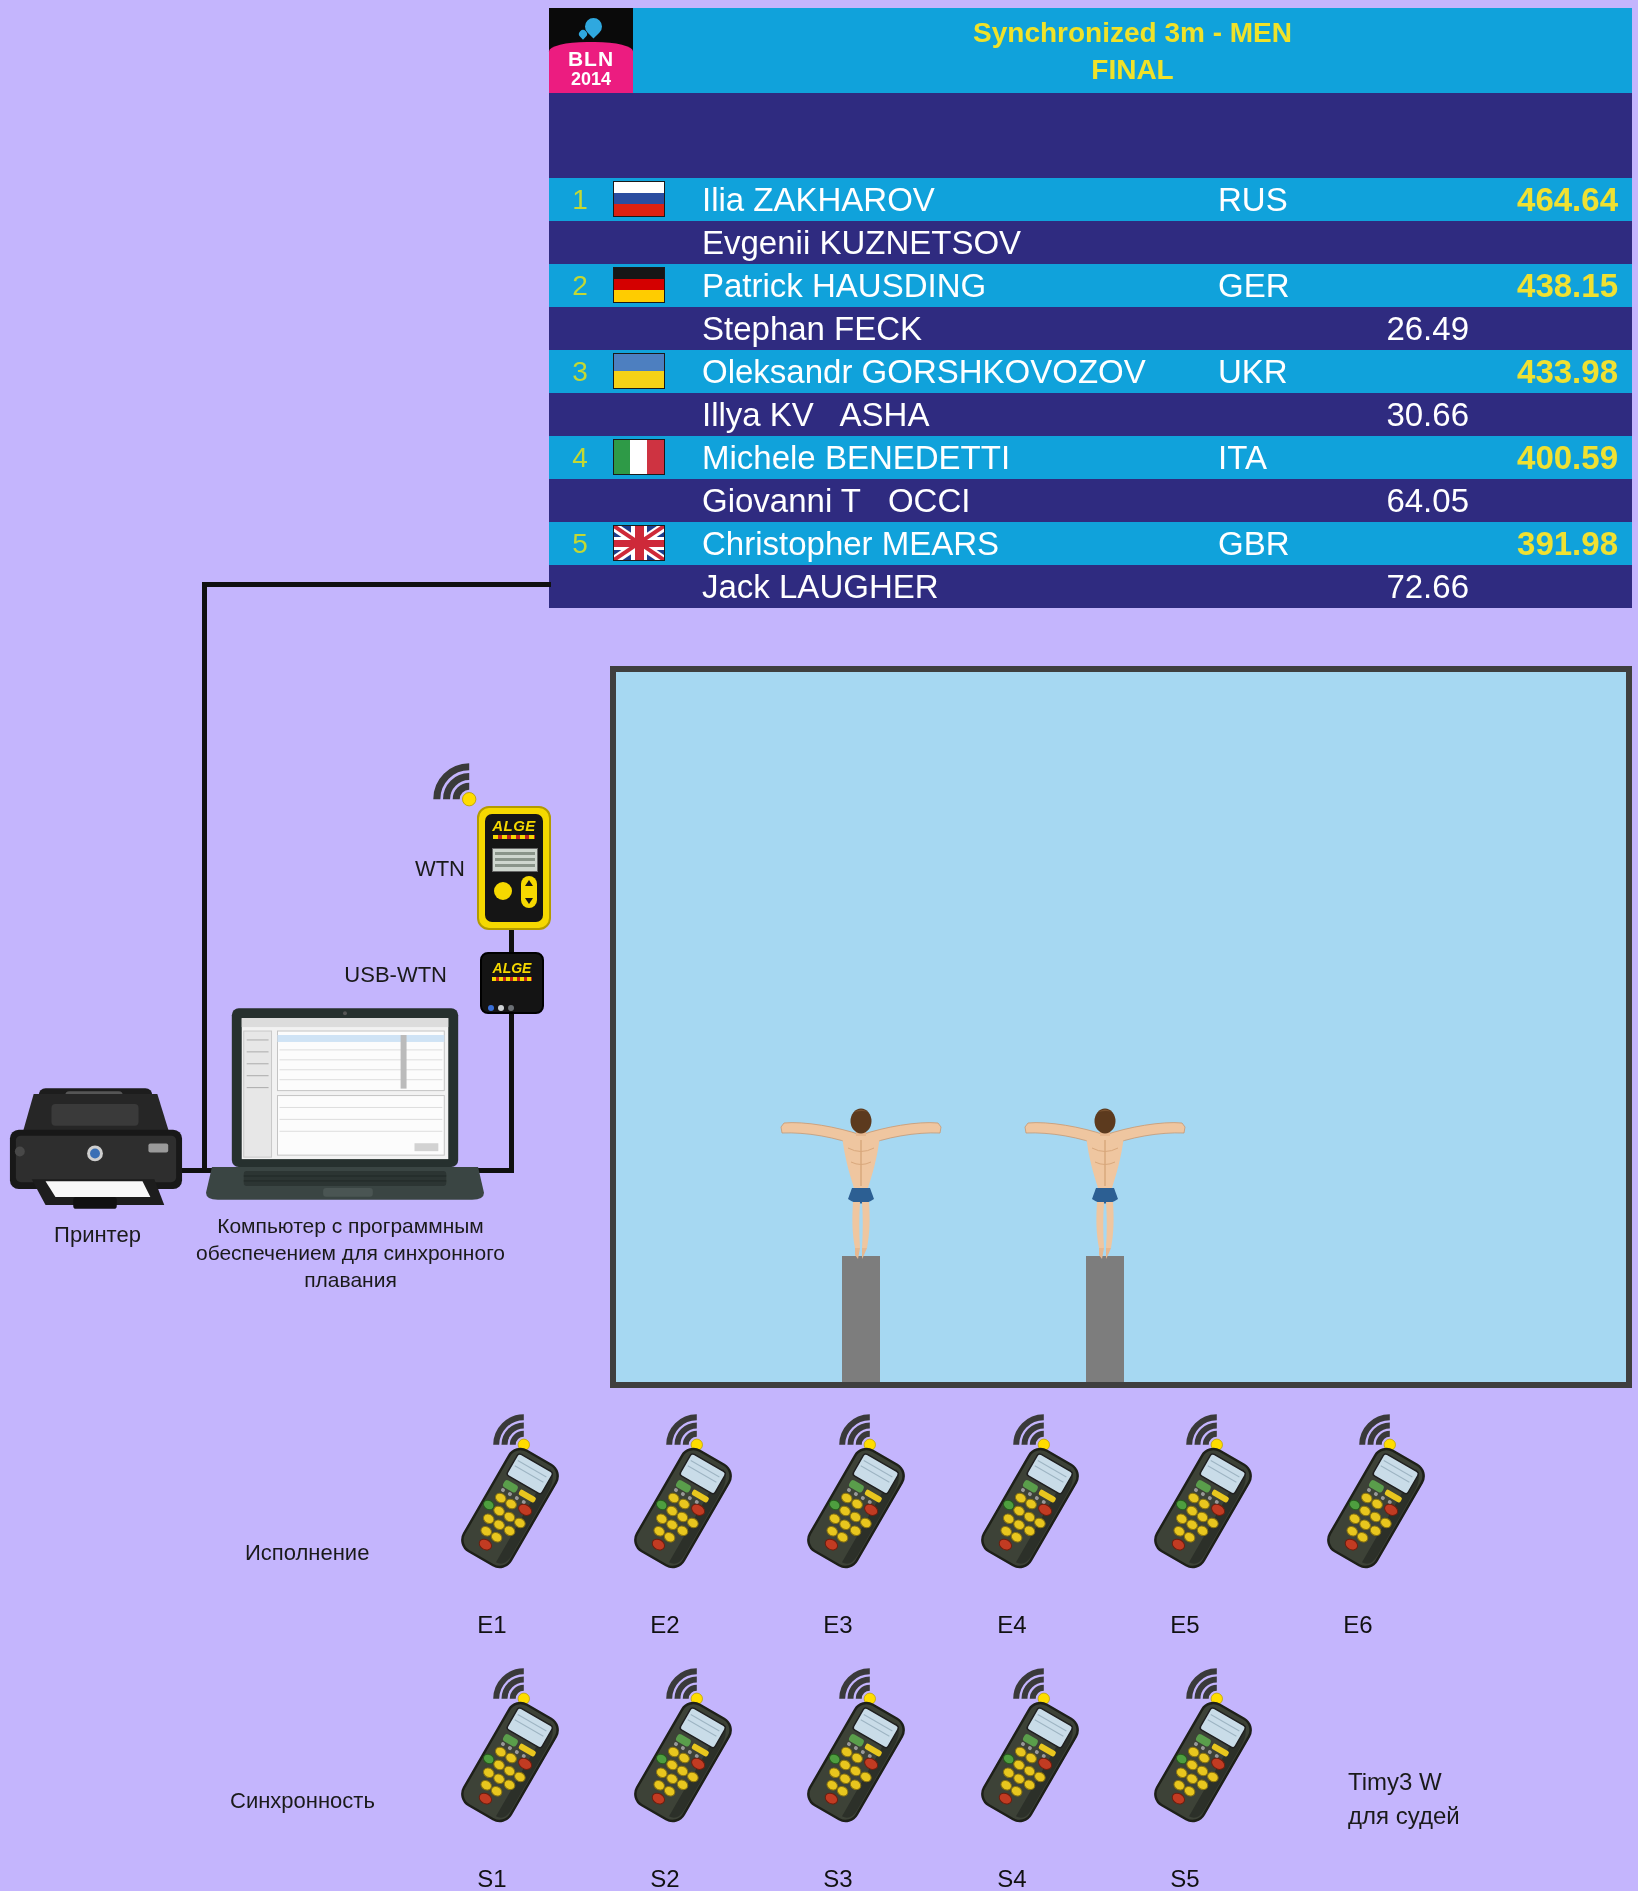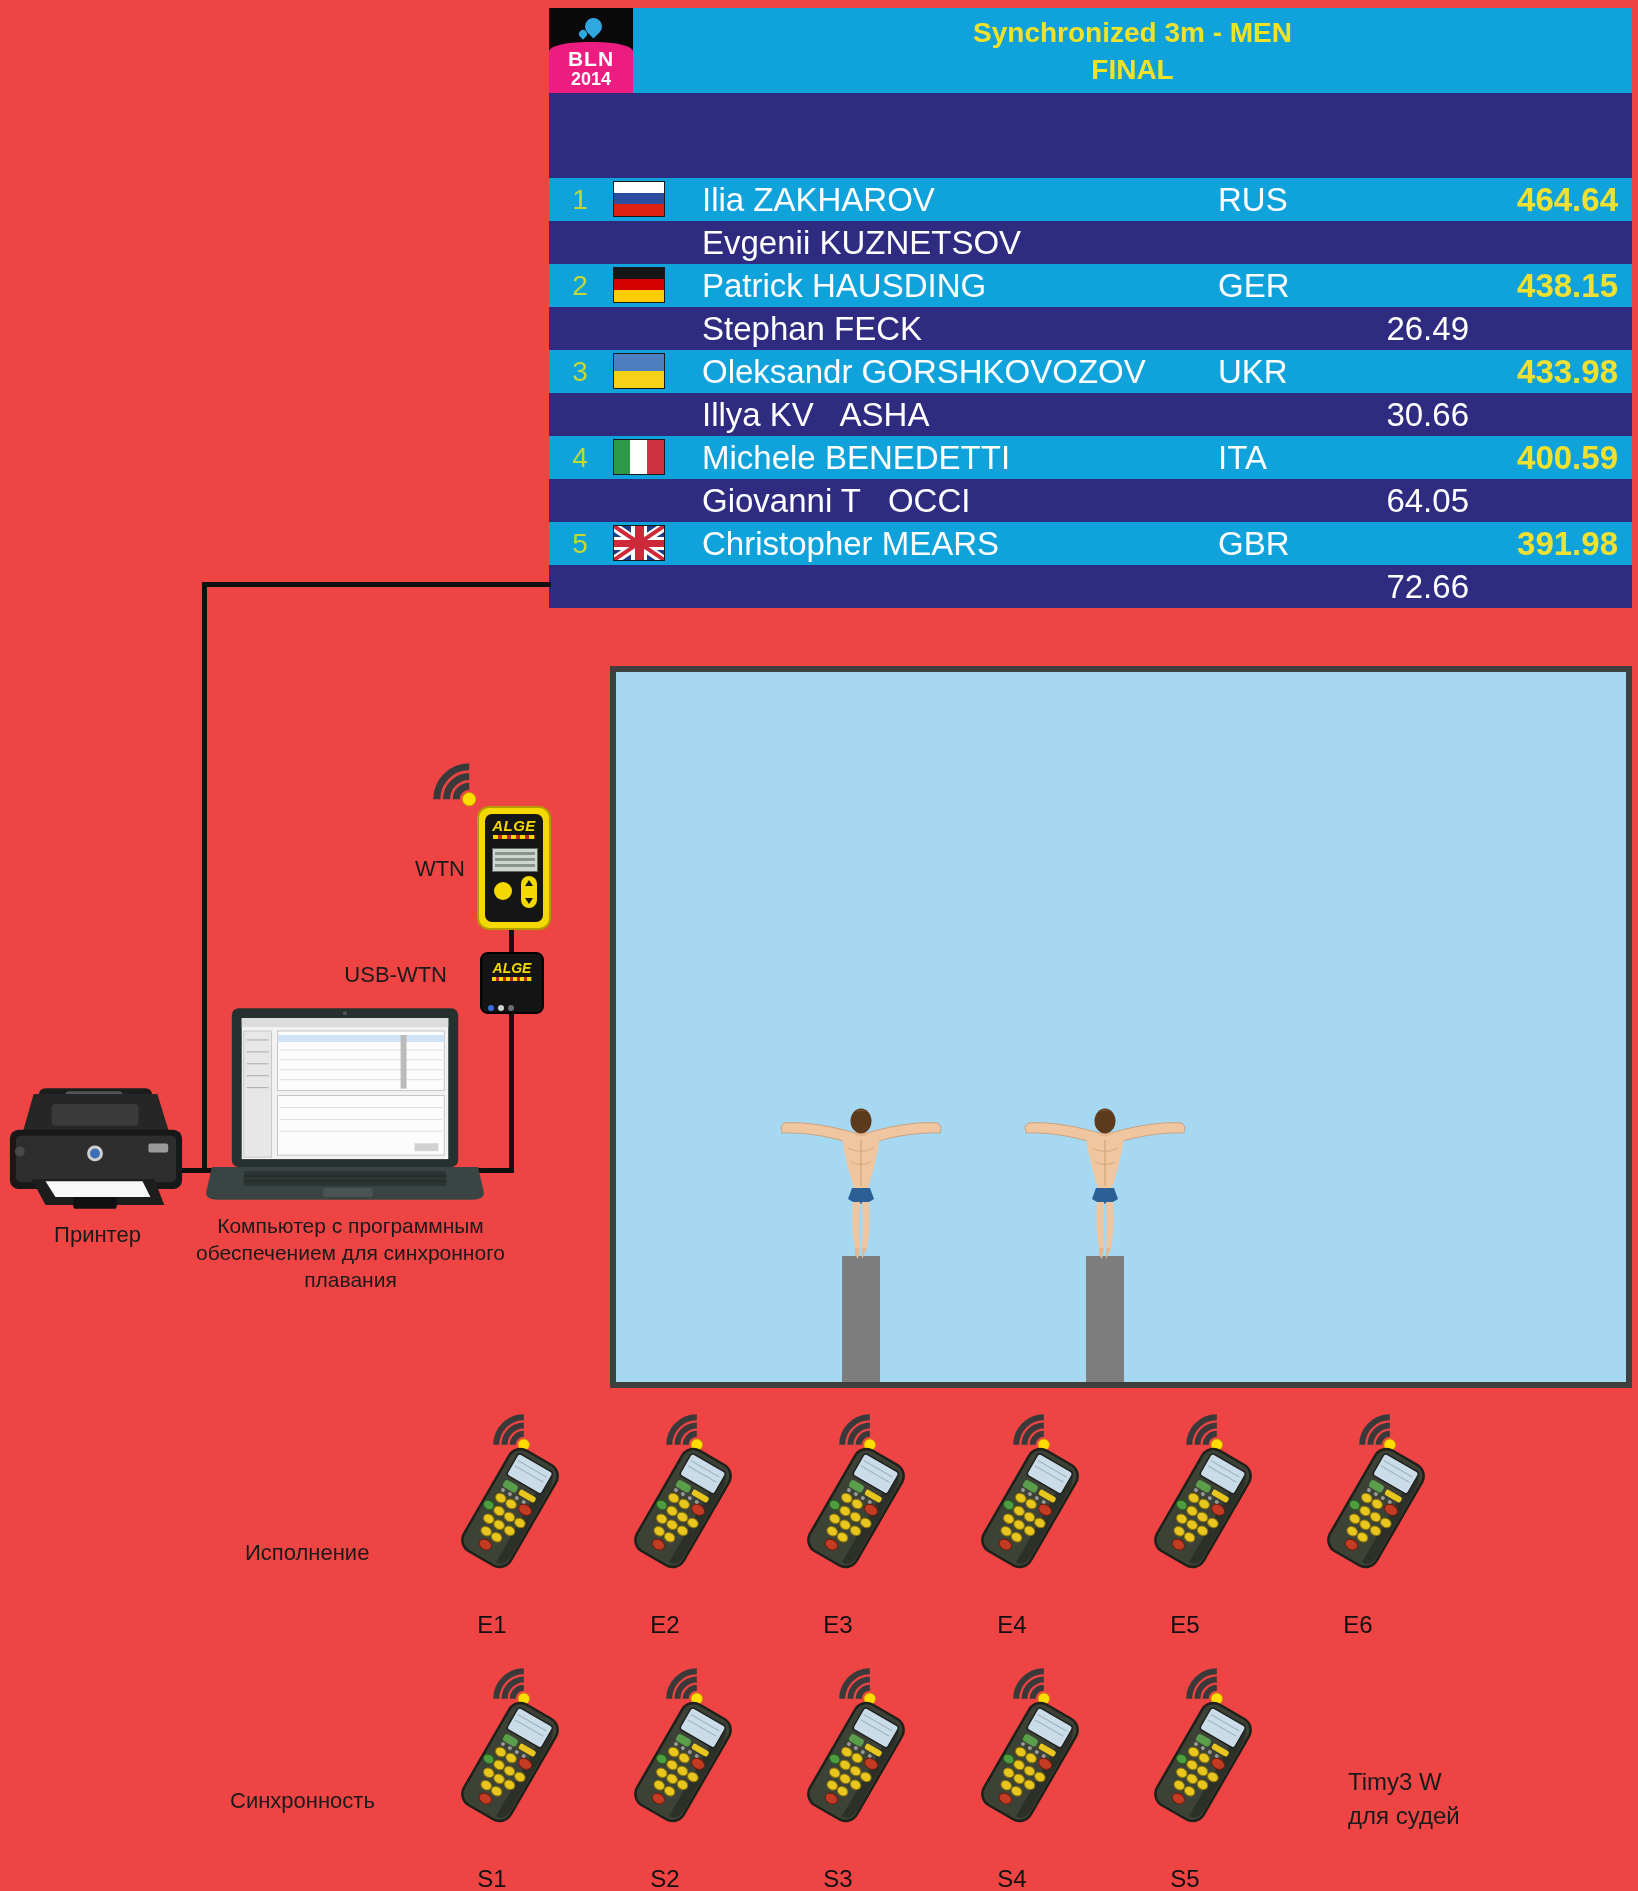--- a/index.html
+++ b/index.html
@@ -1,16 +1,16 @@
 <!DOCTYPE html>
 <html style="--row-light: #10A2DB; --row-dark: #2F2B80; --title-yellow: #F0E229; --score-yellow: #EFE132; --rank-yellow: #C4D833; --pink: #EC1C80; --drop: #2FA8DF; --pool-fill: #A6D8F2; --pool-border: #3F3F3F; --platform: #7D7D7D; --wire: #101010; --alge-yellow: #F5D800;"><head>
 <meta charset="utf-8">
 <style>
   html,body{margin:0;padding:0;background:#fff;}
-  #stage{position:relative;width:1638px;height:1891px;background:#ef4444;
+  #stage{position:relative;width:1638px;height:1891px;background:#c4b5fd;
          font-family:"Liberation Sans", sans-serif;overflow:hidden;}
 
   
   .scoreboard{position:absolute;left:549px;top:8px;width:1083px;height:600px;
               background:var(--row-dark);}
   .sb-header{position:absolute;left:0;top:0;width:1083px;height:85px;background:var(--row-light);}
   .sb-logo{position:absolute;left:0;top:0;width:84px;height:85px;background:#0a0a0a;}
   .logo-top{position:absolute;left:0;top:0;width:84px;height:40px;background:#0a0a0a;}
   .logo-drop{position:absolute;left:36px;top:10px;width:17px;height:17px;
              background:var(--drop);border-radius:50% 50% 50% 0;transform:rotate(-45deg);}
@@ -187,20 +187,21 @@
             <span class="gj d1r"></span>
             <span class="gj d2r"></span>
             <span class="gj cvr"></span>
             <span class="gj chr"></span>
           </div>
     <div class="cell name">Christopher MEARS</div>
     <div class="cell noc">GBR</div>
     <div class="cell total">391.98</div>
   </div>
   <div class="sb-row dark">
+    <div class="cell name">Jack LAUGHER</div>
     <div class="cell mid">72.66</div>
   </div>
 </div>
   </div>
 
   <div class="wire" style="left:202px;top:582px;width:349px;height:5px;"></div>
   <div class="wire" style="left:202px;top:582px;width:5px;height:590px;"></div>
   <div class="wire" style="left:168px;top:1168px;width:72px;height:5px;"></div>
   <div class="wire" style="left:509px;top:926px;width:5px;height:246px;"></div>
   <div class="wire" style="left:452px;top:1168px;width:62px;height:5px;"></div>

